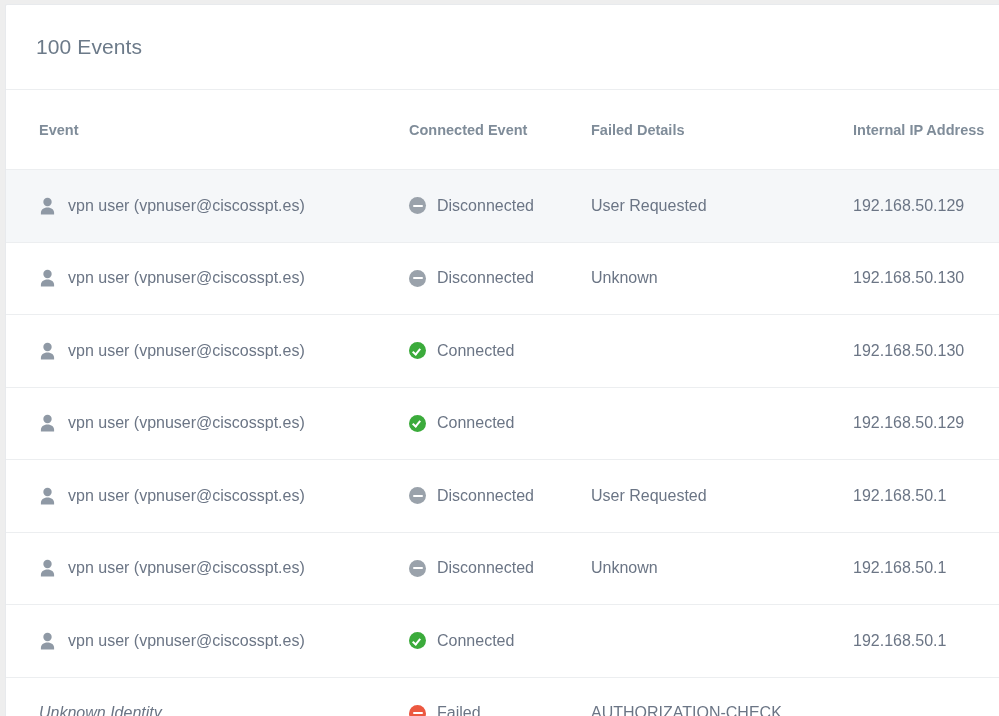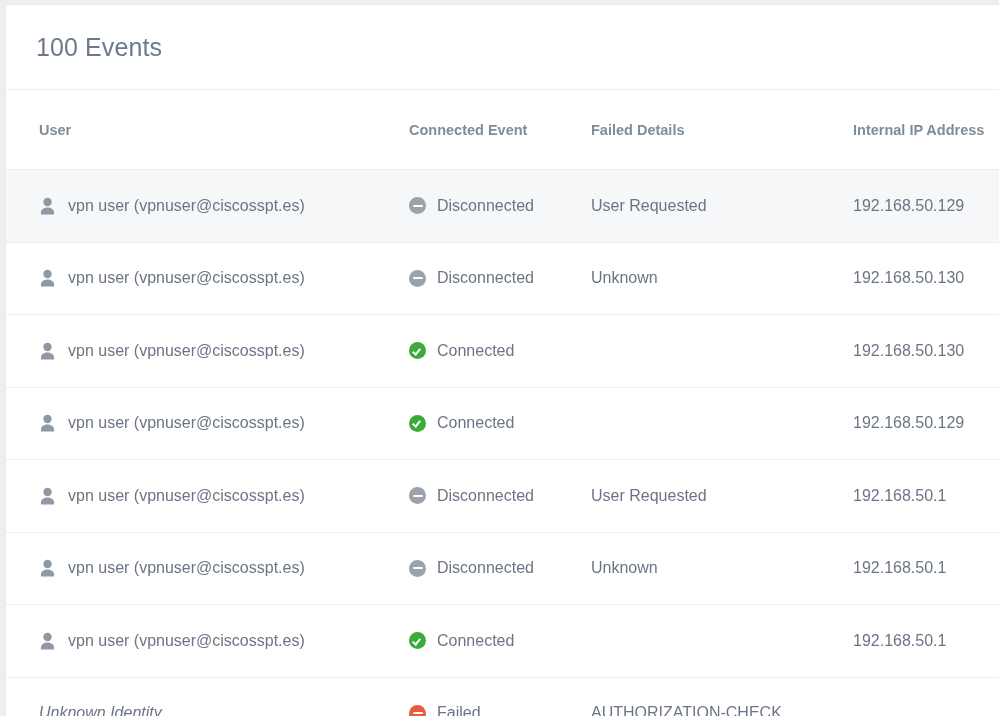--- a/index.html
+++ b/index.html
@@ -39,21 +39,21 @@
   .card-header {
     height: 85px;
     display: flex;
     align-items: center;
     padding-left: 30px;
     border-bottom: 1px solid #eceef0;
     box-sizing: border-box;
   }
 
   .card-title {
-    font-size: 25px;
+    font-size: 21px;
     font-weight: 400;
     color: #6c7a89;
     letter-spacing: 0.1px;
   }
 
   table.events {
     width: 1040px;
     border-collapse: collapse;
     table-layout: fixed;
   }
@@ -166,21 +166,21 @@
 <div class="page">
   <div class="card">
 
     <div class="card-header">
       <div class="card-title">100 Events</div>
     </div>
 
     <table class="events">
       <thead>
         <tr>
-          <th class="col-user">User</th>
+          <th class="col-user">Event</th>
           <th class="col-event">Connected Event</th>
           <th class="col-details">Failed Details</th>
           <th class="col-ip">Internal IP Address</th>
         </tr>
       </thead>
       <tbody id="events-body">
           <tr class="row-hover">
             <td class="col-user">
               <div class="user-cell">
                 <span>

